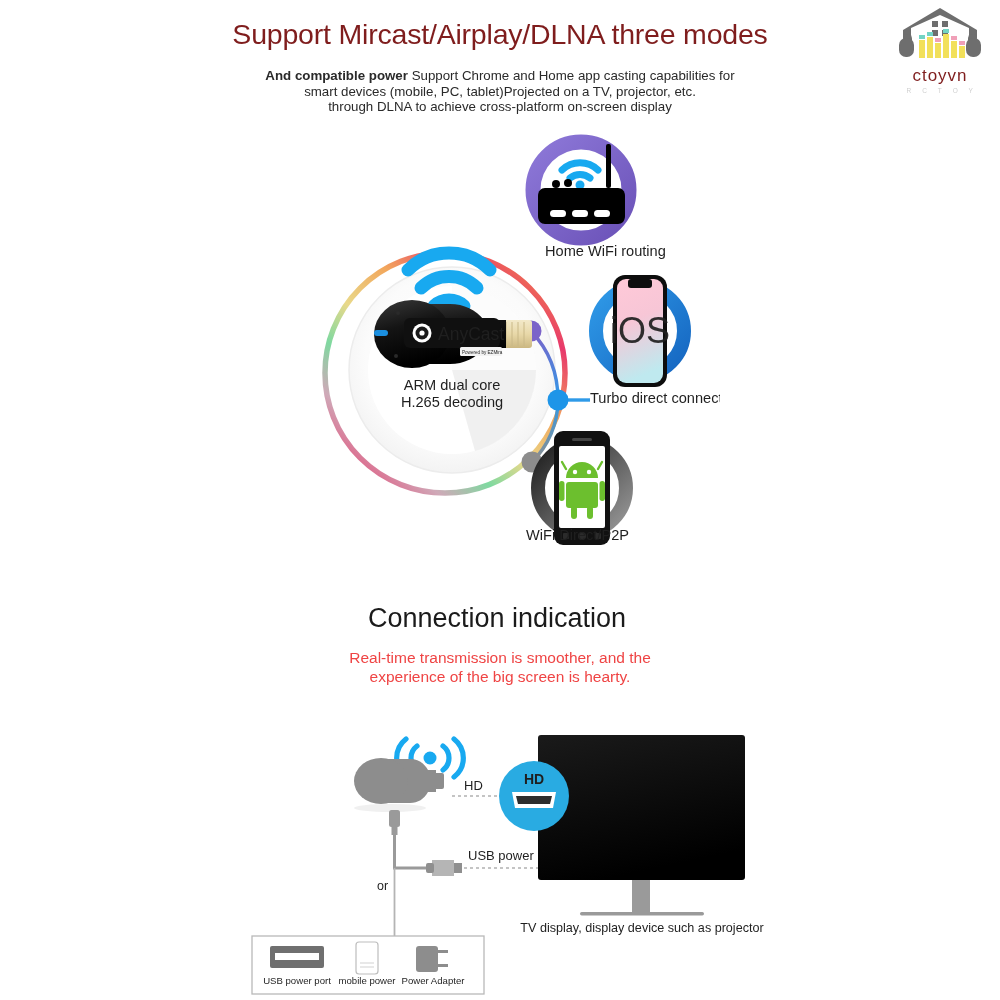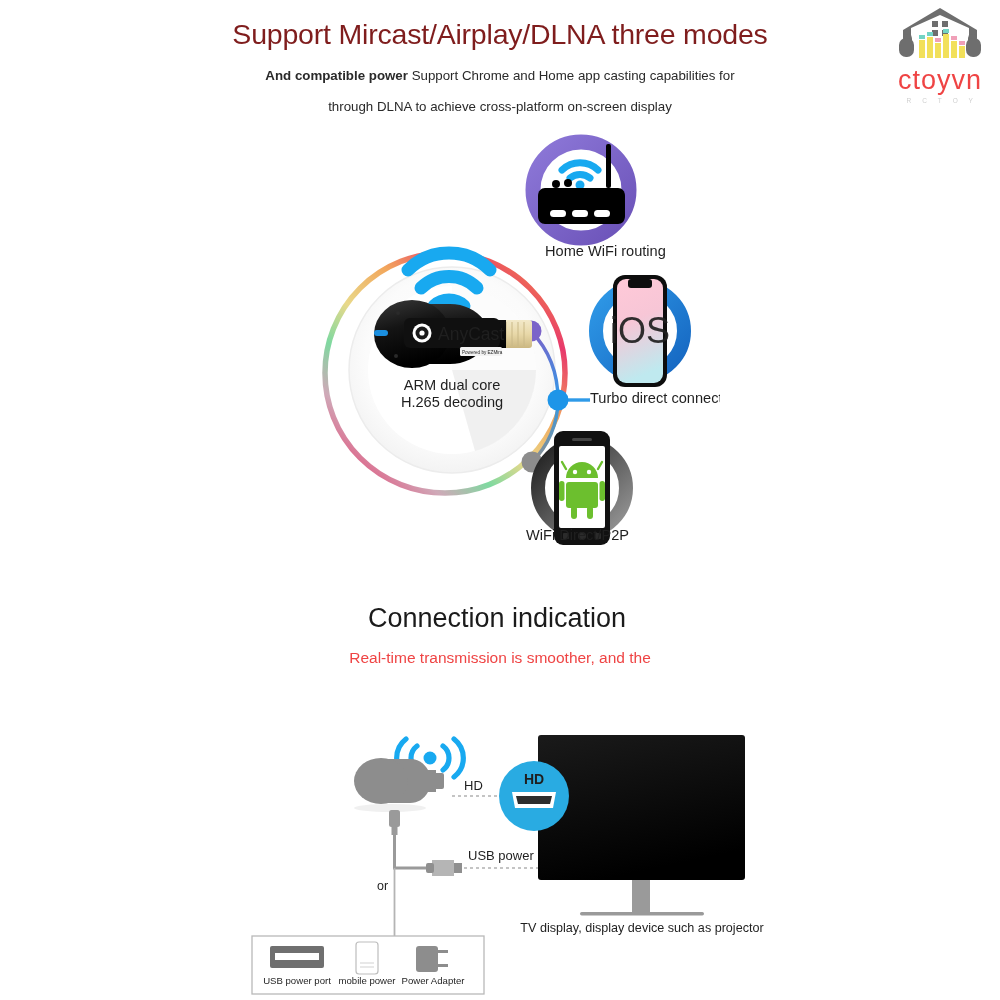--- a/index.html
+++ b/index.html
@@ -19,21 +19,21 @@
 
   
   .brand {
     position: absolute; top: 4px; right: 8px;
     width: 104px; height: 104px;
     display: flex; flex-direction: column;
     align-items: center; justify-content: flex-start;
   }
   .brand-mark { width: 86px; height: 62px; display: block; }
   .brand-name {
-    font-size: 27px; letter-spacing: 1px; color: #ef4444;
+    font-size: 17px; letter-spacing: 1px; color: #7f1d1d;
     line-height: 1; margin-top: 1px; font-weight: 400;
   }
   .brand-sub {
     font-size: 6.5px; letter-spacing: 4.6px; color: #cfcfcf;
     margin-top: 3px; padding-left: 4px;
   }
 
   
   .h1 {
     position: absolute; left: 0; right: 0; top: 18px;
@@ -103,21 +103,21 @@
       <rect x="62" y="42" width="6" height="12" fill="#f2e05a"></rect>
       <rect x="62" y="37" width="6" height="4" fill="#f0a0b8"></rect>
     </svg>
     <div class="brand-name">ctoyvn</div>
     <div class="brand-sub">R C T O Y</div>
   </div>
 
   <div class="h1">Support Mircast/Airplay/DLNA three modes</div>
   <div class="sub">
     <span><b>And compatible power</b><span> Support Chrome and Home app casting capabilities for</span></span><br>
-    <br>
+    <span>smart devices (mobile, PC, tablet)Projected on a TV, projector, etc.</span><br>
     <span>through DLNA to achieve cross-platform on-screen display</span>
   </div>
 
   <div class="stage-top">
     <svg viewBox="0 0 420 425" xmlns="http://www.w3.org/2000/svg">
       <defs>
         <linearGradient id="ringGrad" x1="0.85" y1="0.05" x2="0.05" y2="0.95">
           <stop offset="0%" stop-color="#f07a4e"></stop>
           <stop offset="14%" stop-color="#e8396b"></stop>
           <stop offset="34%" stop-color="#f2a75c"></stop>
@@ -287,20 +287,21 @@
           </g>
         </g>
         <text x="226" y="412" class="lbl" font-size="14.6">WiFi Direct/P2P</text>
       </g>
     </svg>
   </div>
 
   <div class="h2">Connection indication</div>
   <div class="sub2">
     <span>Real-time transmission is smoother, and the</span><br>
+    <span>experience of the big screen is hearty.</span>
   </div>
 
   <div class="stage-bot">
     <svg viewBox="0 0 530 282" xmlns="http://www.w3.org/2000/svg">
       <defs>
         <linearGradient id="tvScreen" x1="0" y1="0" x2="0.3" y2="1">
           <stop offset="0%" stop-color="#1a1a1a"></stop>
           <stop offset="100%" stop-color="#000000"></stop>
         </linearGradient>
       </defs>

